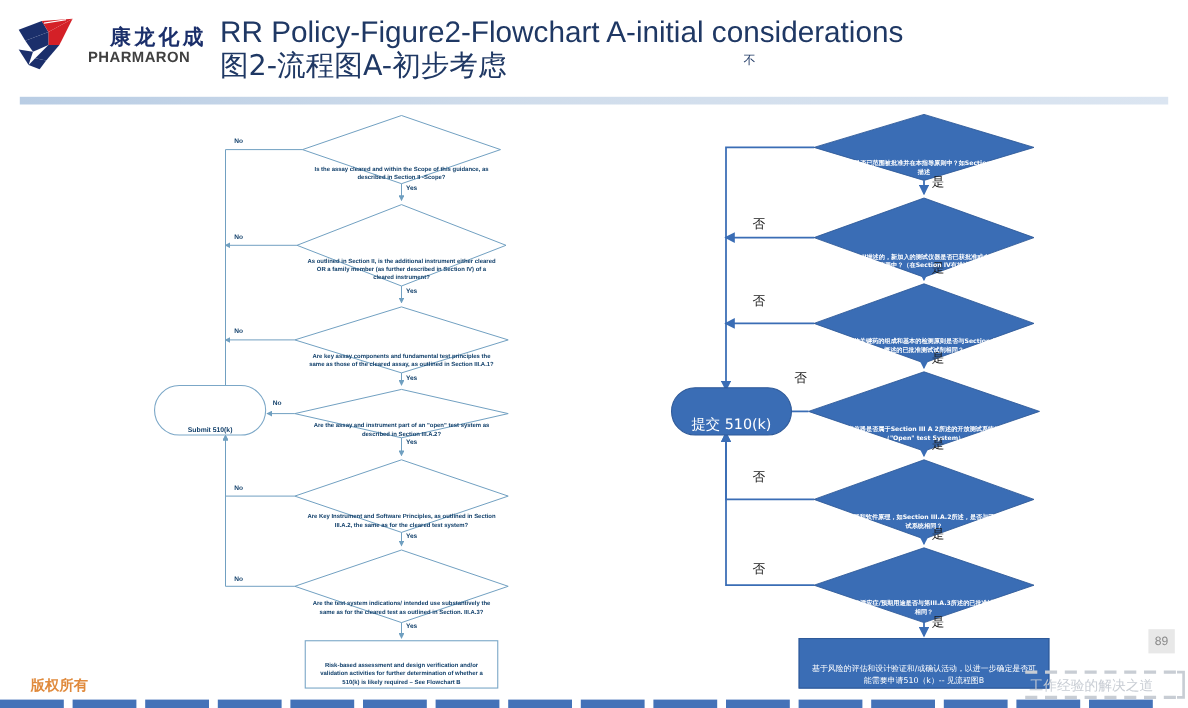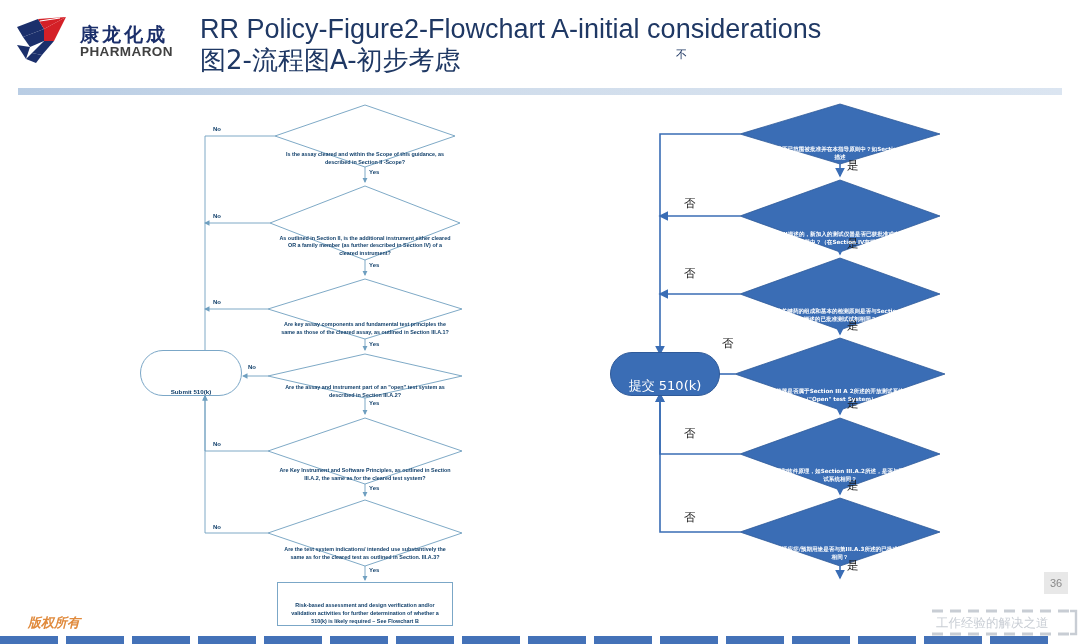--- a/index.html
+++ b/index.html
@@ -6,21 +6,21 @@
   body{
     width:1080px;height:644px;background:#ffffff;
     font-family:"Liberation Sans","DejaVu Sans",sans-serif;
     overflow:hidden;position:relative;
   }
   .slide{position:relative;width:1080px;height:644px;background:#fff;}
 
   
   .logo-wrap{position:absolute;left:14px;top:10px;width:180px;height:62px;display:flex;align-items:center;gap:6px;}
   .logo-mark{width:60px;height:52px;position:relative;flex:0 0 auto;}
-  .logo-cn{display:block;color:#1b2f6b;font-size:19px;font-weight:bold;letter-spacing:3px;line-height:1.05;font-family:"DejaVu Sans",sans-serif;}
+  .logo-cn{display:block;color:#1b2f6b;font-size:19px;font-weight:bold;letter-spacing:3px;line-height:1.05;font-family:"DejaVu Sans",sans-serif;margin-left:20px;}
   .logo-en{display:block;color:#404040;font-size:13.5px;font-weight:bold;letter-spacing:0.4px;line-height:1.1;}
   .logo-txt{padding-top:2px;}
 
   .title-block{position:absolute;left:200px;top:14px;width:868px;text-align:left;}
   .title-en{color:#1f3864;font-size:27px;line-height:1.15;white-space:nowrap;}
   .title-cn{color:#1f3864;font-size:26px;line-height:1.2;font-family:"DejaVu Sans",sans-serif;}
   .title-mark{position:absolute;left:676px;top:47px;color:#1f3864;font-size:11px;font-family:"DejaVu Sans",sans-serif;}
 
   .header-rule{position:absolute;left:18px;top:88px;width:1044px;height:7px;
     background:linear-gradient(to right,#b9cde4 0%,#cfdceb 40%,#dbe5f1 100%);}
@@ -45,21 +45,21 @@
   .dia-r .dtext{position:relative;z-index:2;font-size:5.6px;line-height:1.4;color:#ffffff;padding:0 4px;font-weight:bold;font-family:"DejaVu Sans",sans-serif;}
   .rounded-r{background:#3a6db5;border:1px solid #2f5a99;border-radius:22px;}
   .rounded-r .dtext{font-size:13px;color:#fff;font-family:"DejaVu Sans",sans-serif;}
   .rect-r{background:#3a6db5;border:1px solid #2f5a99;}
   .rect-r .dtext{font-size:7.2px;line-height:1.5;color:#fff;padding:0 8px;font-family:"DejaVu Sans",sans-serif;}
 
   .edge-label{position:absolute;font-size:6px;color:#12406b;font-weight:bold;}
   .edge-label-cn{position:absolute;font-size:11.5px;color:#1a1a1a;font-family:"DejaVu Sans",sans-serif;}
 
   
-  .copyright{position:absolute;left:28px;top:614px;color:#e08a3c;font-size:13px;font-weight:bold;font-style:italic;font-family:"DejaVu Sans",sans-serif;}
+  .copyright{position:absolute;left:28px;top:614px;color:#e08a3c;font-size:13px;font-weight:bold;font-family:"DejaVu Sans",sans-serif;}
   .pagenum{position:absolute;left:1044px;top:572px;width:24px;height:22px;background:#e8e8e8;color:#8a8a8a;font-size:11px;display:flex;align-items:center;justify-content:center;}
   .watermark{position:absolute;left:936px;top:615px;color:#c8cdd4;font-size:12.5px;font-family:"DejaVu Sans",sans-serif;white-space:nowrap;}
   .wm-dashes{position:absolute;left:930px;top:607px;width:148px;height:30px;}
   .footer-bar{position:absolute;left:0;top:636px;width:1080px;height:8px;}
   .footer-bar span{position:absolute;top:0;height:8px;background:#4472b8;}
 </style>
 </head>
 <body>
 
 <div class="slide">
@@ -235,24 +235,27 @@
     <div class="node dia-r" style="left:208px;top:406px;width:184px;height:60px;">
       <div class="dtext">试验系统的适应症/预期用途是否与第III.A.3所述的已批准试验实质性相同？</div>
     </div>
     <div class="edge-label-cn" style="left:144px;top:414px;">否</div>
     <div class="edge-label-cn" style="left:307px;top:462px;">是</div>
 
     <div class="node rounded-r" style="left:70px;top:256px;width:110px;height:44px;">
       <div class="dtext">提交 510(k)</div>
     </div>
 
+    <div class="node rect-r" style="left:186px;top:484px;width:228px;height:46px;">
+      <div class="dtext">基于风险的评估和设计验证和/或确认活动，以进一步确定是否可能需要申请510（k）-- 见流程图B</div>
+    </div>
   </div>
 
   <div class="copyright">版权所有</div>
-  <div class="pagenum">36</div>
+  <div class="pagenum">89</div>
 
   <svg class="wm-dashes" viewBox="0 0 148 30">
     <g stroke="#c8cdd4" stroke-width="3" fill="none" stroke-dasharray="11 7">
       <path d="M2,4 L146,4"></path>
       <path d="M2,27 L146,27"></path>
     </g>
     <path d="M140,4 L146,4 L146,27 L140,27" stroke="#c8cdd4" stroke-width="2.4" fill="none"></path>
   </svg>
   <div class="watermark">工作经验的解决之道</div>
 

